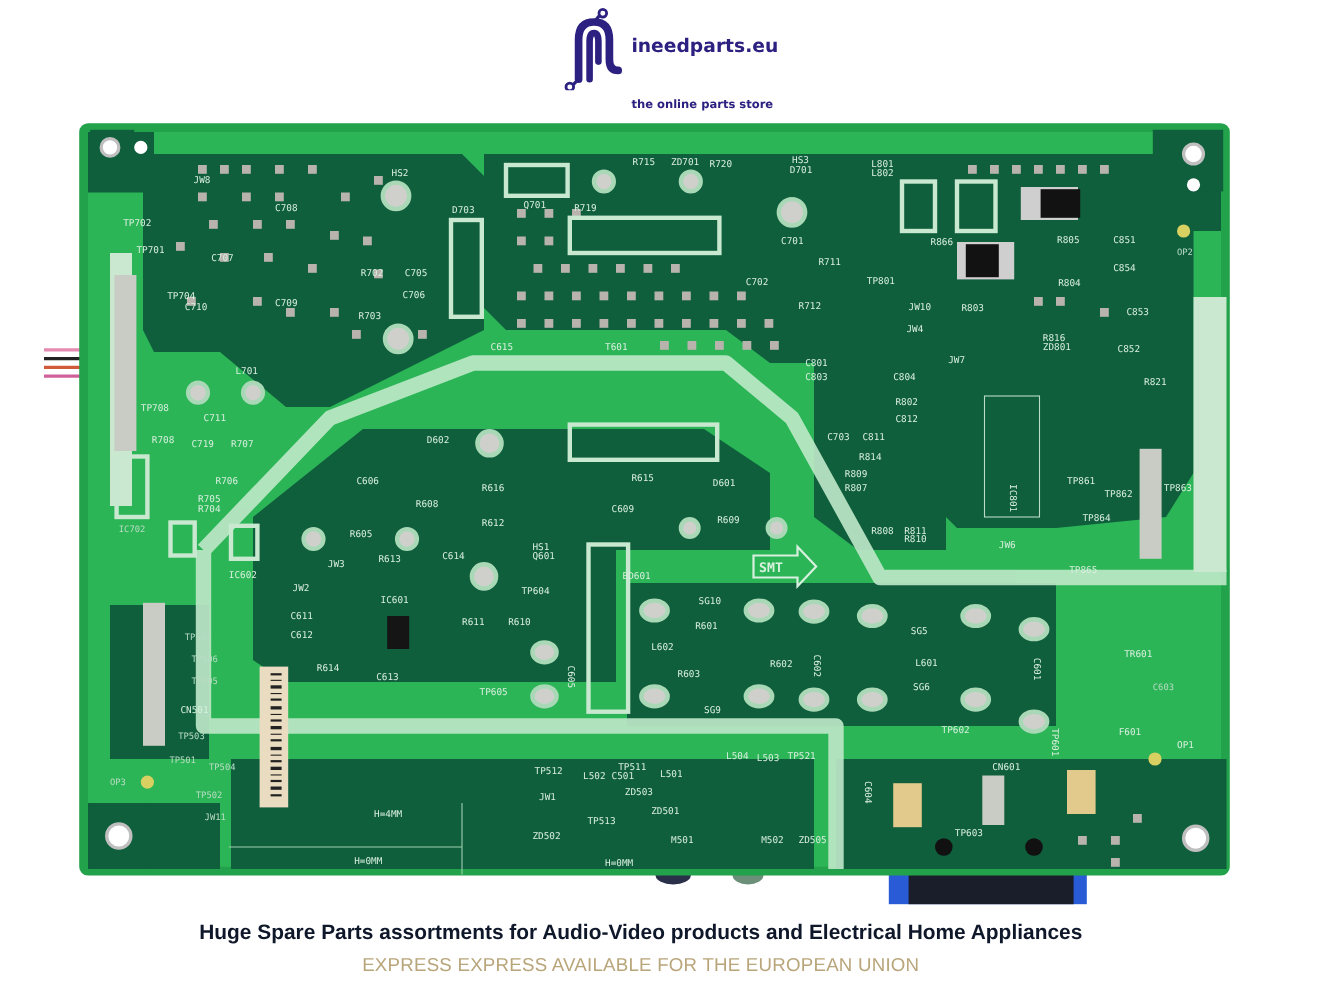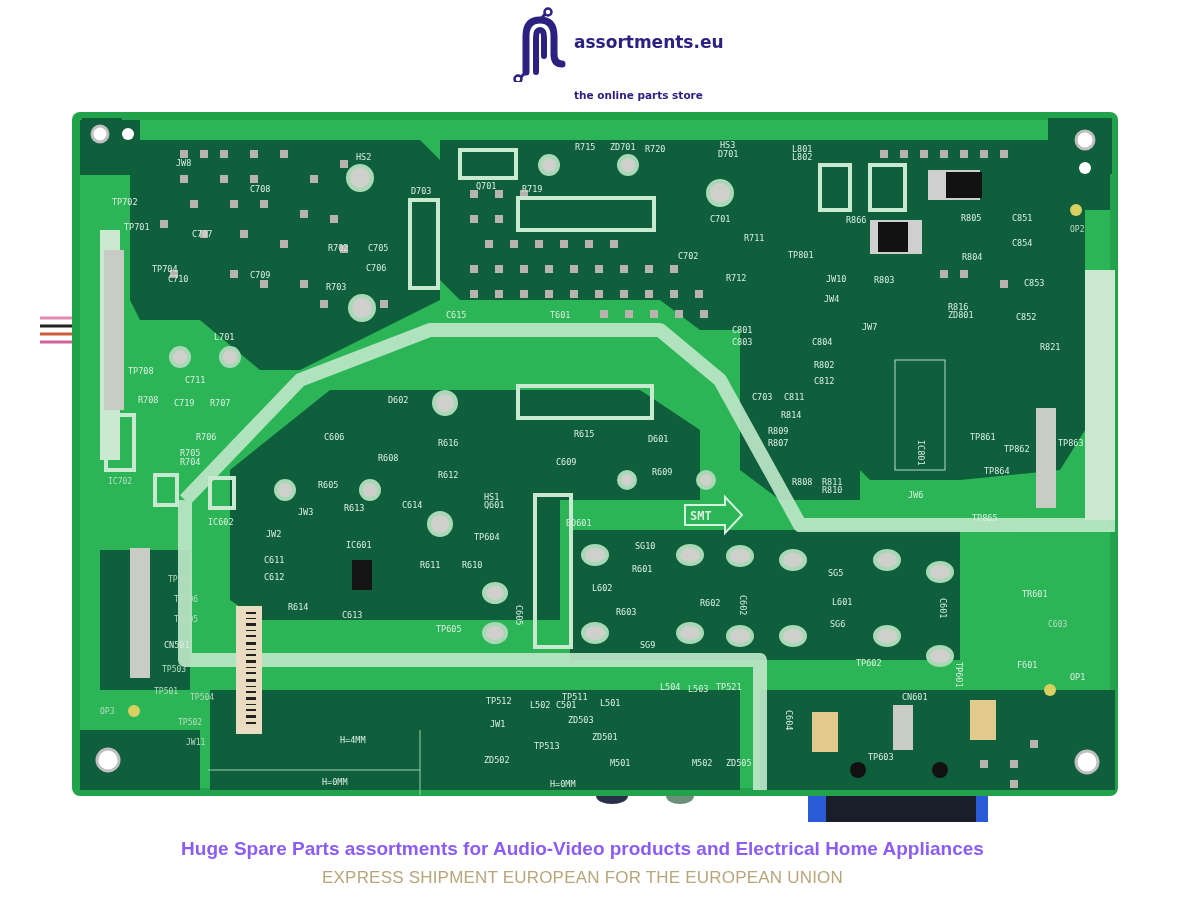--- a/index.html
+++ b/index.html
@@ -2,38 +2,38 @@
 <html><head>
 <meta charset="utf-8">
 <style>
   html,body{margin:0;padding:0;background:#ffffff;}
   body{width:1200px;height:900px;position:relative;overflow:hidden;font-family:"DejaVu Sans",sans-serif;}
   .logo{position:absolute;left:512px;top:6px;width:200px;height:78px;}
   .logo-mark{position:absolute;left:0;top:0;width:60px;height:76px;}
   .logo-name{position:absolute;left:62px;top:26px;font-family:"DejaVu Sans",sans-serif;font-weight:bold;font-size:17px;color:#2c2180;letter-spacing:0px;}
   .logo-tag{position:absolute;left:62px;top:46px;font-family:"DejaVu Sans",sans-serif;font-weight:bold;font-size:10.5px;color:#2c2180;margin-top:37px;}
   .pcb{position:absolute;left:0;top:0;width:1200px;height:900px;}
-  .caption1{position:absolute;left:0;top:838px;width:1165px;text-align:center;font-family:"Liberation Sans",sans-serif;font-weight:bold;font-size:19px;color:#8b5cf6;}
+  .caption1{position:absolute;left:0;top:838px;width:1165px;text-align:center;font-family:"Liberation Sans",sans-serif;font-weight:bold;font-size:19px;color:#0f172a;}
   .caption2{position:absolute;left:0;top:868px;width:1165px;text-align:center;font-family:"Liberation Sans",sans-serif;font-size:17px;color:#b8a57a;letter-spacing:0.2px;}
   .silk{font-family:"DejaVu Sans Mono",monospace;font-size:8.5px;fill:#d9efe0;}
   .silk-dim{font-family:"DejaVu Sans Mono",monospace;font-size:8px;fill:#b9dcc4;}
 </style>
 </head>
 <body>
 
 <div class="logo">
   <svg class="logo-mark" viewBox="0 0 60 76">
     <path d="M14 66 L14 30 Q14 14 28 14 Q42 14 42 30 L42 48 Q42 58 50 58" fill="none" stroke="#2c2180" stroke-width="7" stroke-linecap="round"></path>
     <path d="M24 66 L24 32 Q24 24 28 24 Q32 24 32 32 L32 50" fill="none" stroke="#2c2180" stroke-width="6" stroke-linecap="round"></path>
     <path d="M14 66 L8 72" stroke="#2c2180" stroke-width="3"></path>
     <circle cx="6" cy="73" r="3.5" fill="#fff" stroke="#2c2180" stroke-width="2.5"></circle>
     <path d="M28 14 L34 7" stroke="#2c2180" stroke-width="3"></path>
     <circle cx="36" cy="6" r="3.5" fill="#fff" stroke="#2c2180" stroke-width="2.5"></circle>
   </svg>
-  <div class="logo-name">assortments.eu</div>
+  <div class="logo-name">ineedparts.eu</div>
   <div class="logo-tag">the online parts store</div>
 </div>
 
 <svg class="pcb" viewBox="0 0 1200 900" xmlns="http://www.w3.org/2000/svg">
 
   <g>
     <path d="M40 318 L110 318" stroke="#e58ab0" stroke-width="3"></path>
     <path d="M40 326 L110 326" stroke="#222" stroke-width="3"></path>
     <path d="M40 334 L110 334" stroke="#d05a3a" stroke-width="3"></path>
     <path d="M40 342 L110 342" stroke="#d0609a" stroke-width="3"></path>
@@ -427,13 +427,13 @@
     <text class="silk" x="490" y="727">JW1</text>
     <text class="silk" x="534" y="749">TP513</text>
     <text class="silk" x="484" y="763">ZD502</text>
     <text class="silk" x="610" y="766">M501</text>
     <text class="silk" x="692" y="766">M502</text>
     <text class="silk" x="726" y="766">ZD505</text>
   </g>
 </svg>
 
 <div class="caption1">Huge Spare Parts assortments for Audio-Video products and Electrical Home Appliances</div>
-<div class="caption2">EXPRESS SHIPMENT EUROPEAN FOR THE EUROPEAN UNION</div>
+<div class="caption2">EXPRESS EXPRESS AVAILABLE FOR THE EUROPEAN UNION</div>
 
 </body></html>

